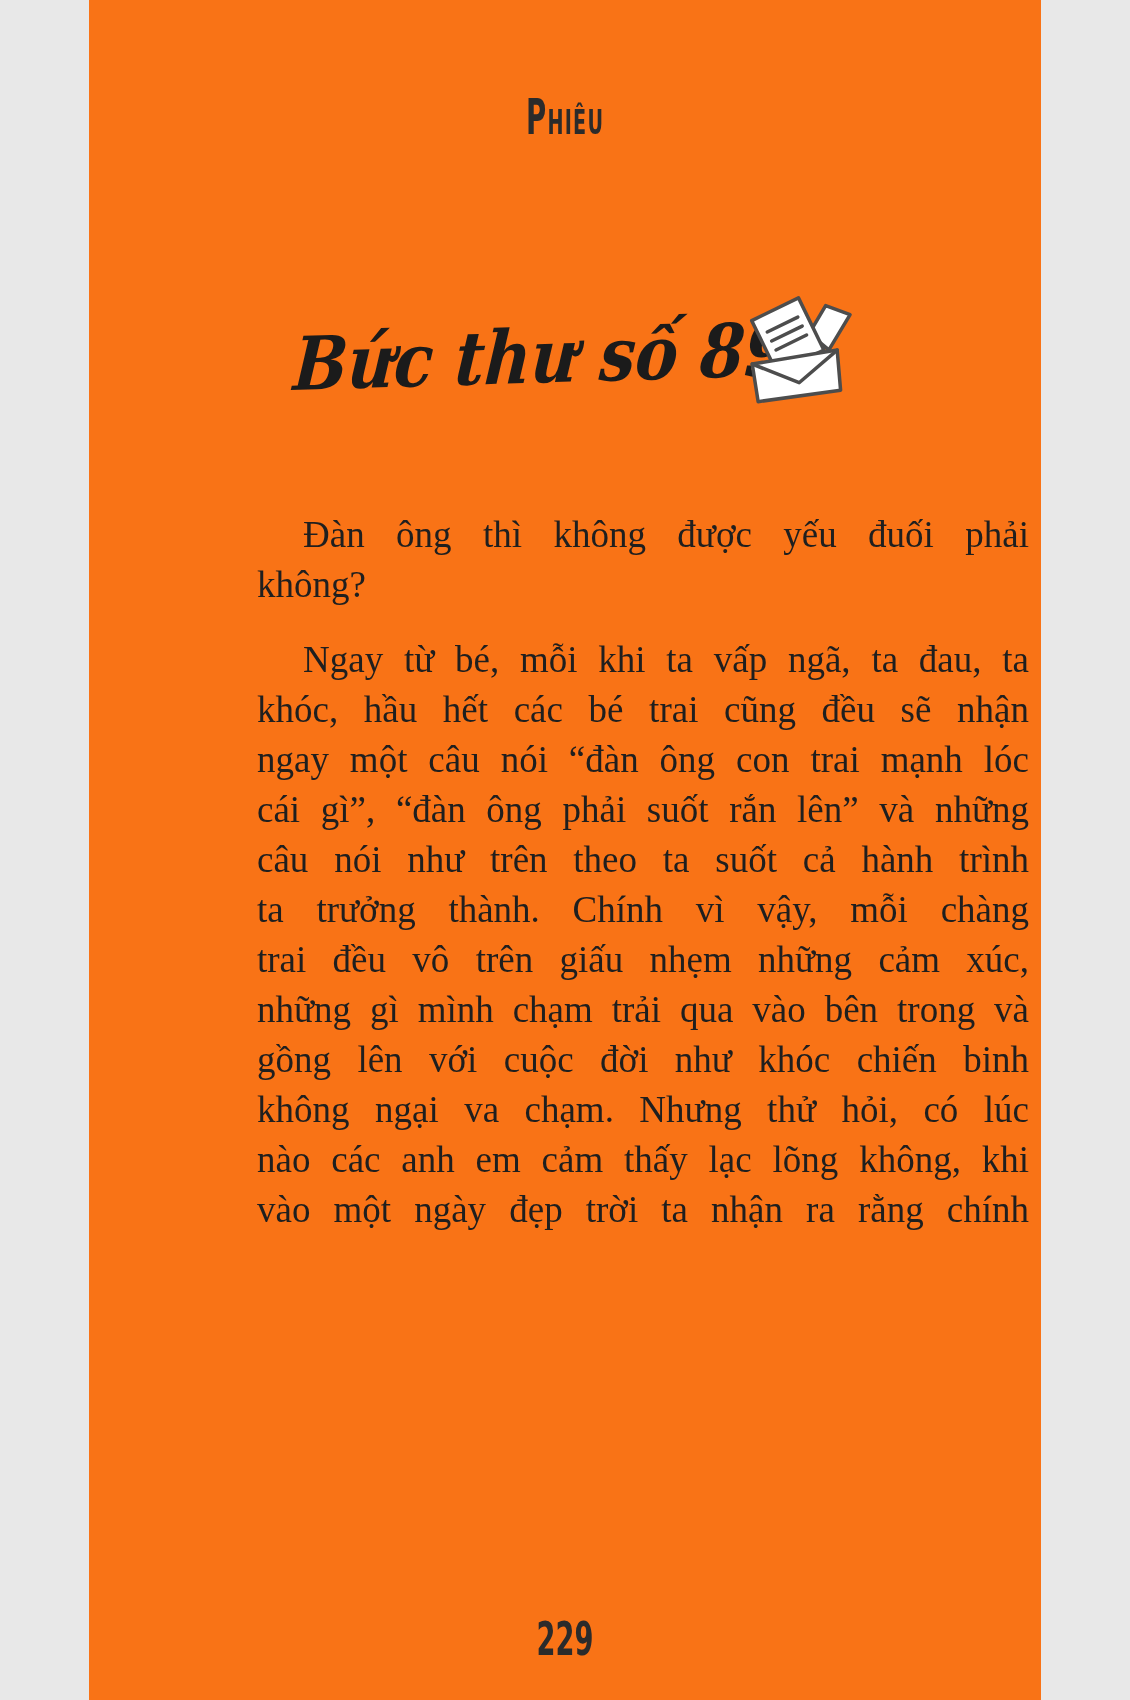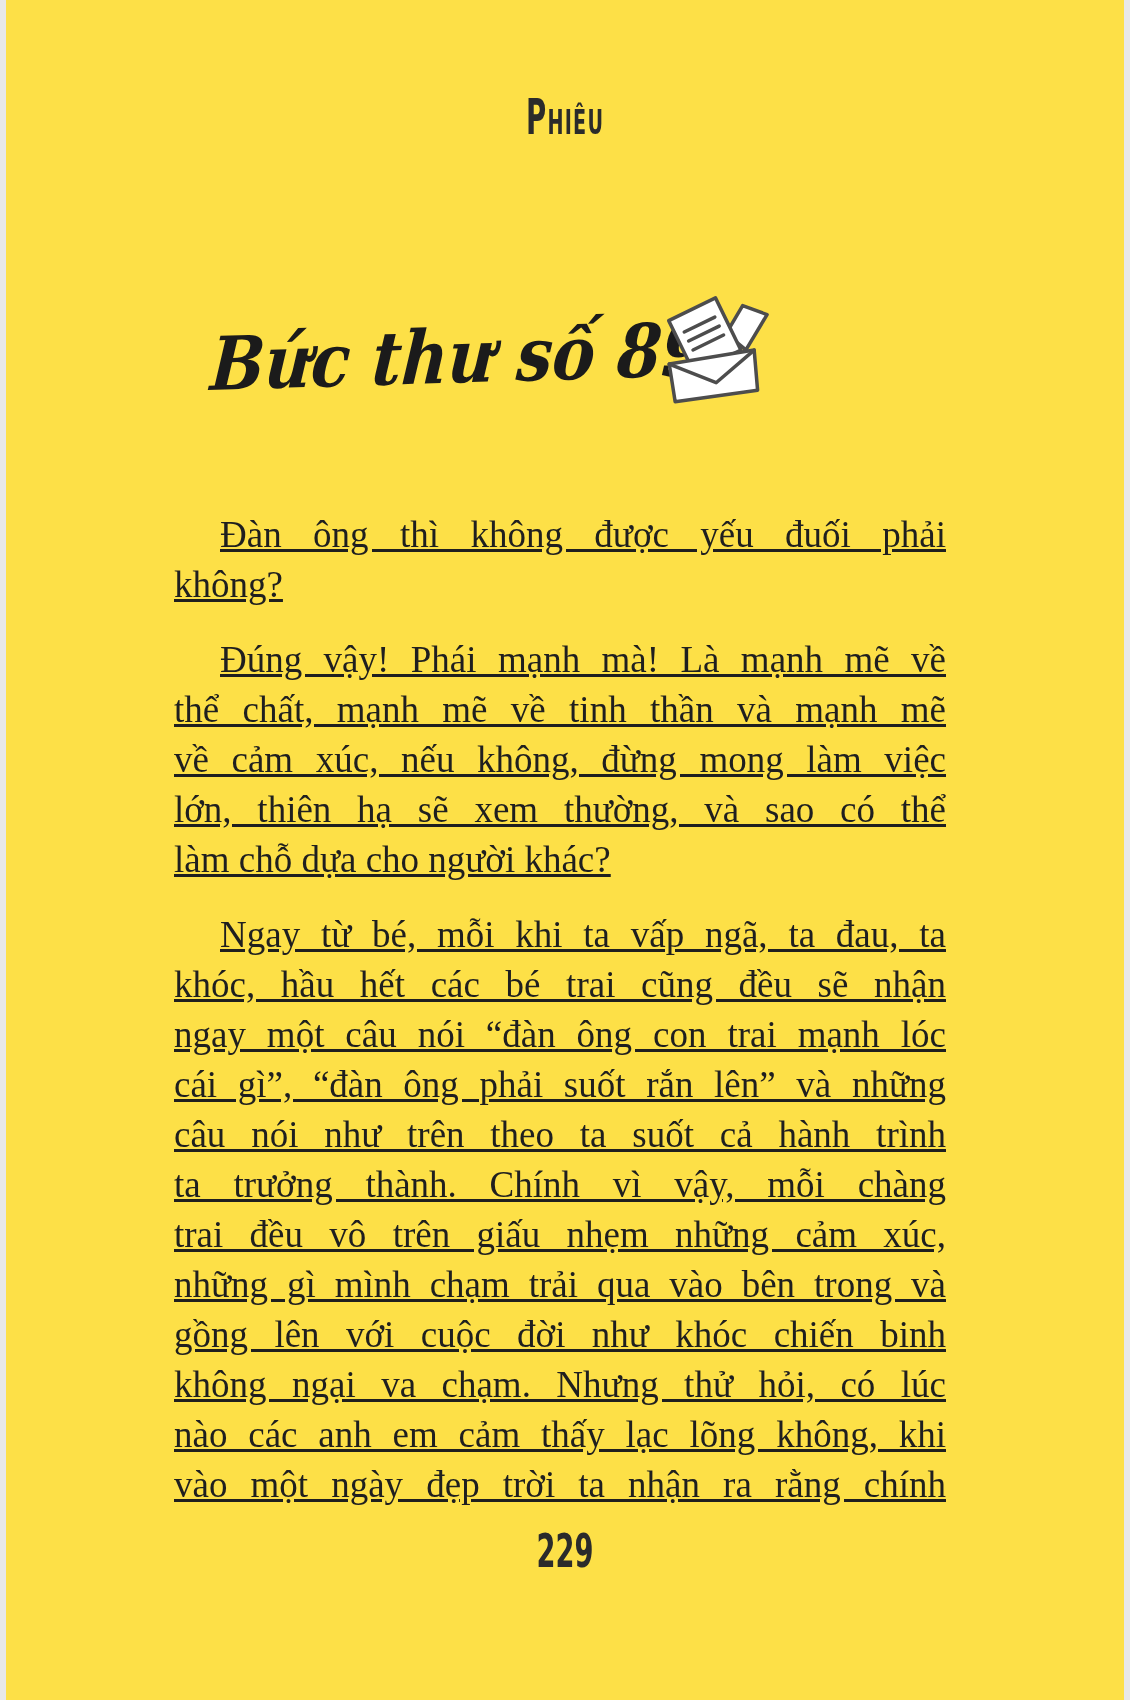--- a/index.html
+++ b/index.html
@@ -1,20 +1,20 @@
 <!DOCTYPE html>
 <html><head>
 <meta charset="utf-8">
 <style>
   html, body { margin: 0; padding: 0; background: #e8e8e8; }
   .page {
     position: relative;
-    width: 1118px;
+    width: 952px;
     height: 1700px;
-    background: #fde047;
+    background: #f97316;
     margin: 0 auto;
     overflow: hidden;
     font-family: "Liberation Serif", "DejaVu Serif", serif;
     color: #1f1f1f;
   }
 
   
   .running-header {
     position: absolute;
     top: 88px; left: 0;
@@ -60,37 +60,36 @@
 
   
   .body-text {
     position: absolute;
     left: 168px;
     top: 510px;
     width: 772px;
     font-size: 37px;
     line-height: 50px;
     overflow: hidden;
-    text-decoration: underline;
   }
   .paragraph { margin: 0 0 25px 0; }
   .paragraph:last-child { margin-bottom: 12px; }
   .line {
     height: 50px;
     text-align: justify;
     text-align-last: justify;
     white-space: nowrap;
   }
   .line.first { text-indent: 46px; }
   .line.end { text-align-last: left; }
 
   
   .page-footer {
     position: absolute;
-    top: 1524px; left: 0;
+    top: 1612px; left: 0;
     width: 100%;
     text-align: center;
   }
   .page-footer .condensed {
     display: inline-block;
     font-family: "DejaVu Sans", "Liberation Sans", sans-serif;
     font-weight: 600;
     font-size: 44px;
     color: #2b2b2b;
     transform: scale(0.62, 1.06);
@@ -127,27 +126,20 @@
       </g>
     </svg>
   </div>
 
   <div class="body-text">
       <div class="paragraph">
         <div class="line first">Đàn ông thì không được yếu đuối phải</div>
         <div class="line end">không?</div>
       </div>
       <div class="paragraph">
-        <div class="line first">Đúng vậy! Phái mạnh mà! Là mạnh mẽ về</div>
-        <div class="line">thể chất, mạnh mẽ về tinh thần và mạnh mẽ</div>
-        <div class="line">về cảm xúc, nếu không, đừng mong làm việc</div>
-        <div class="line">lớn, thiên hạ sẽ xem thường, và sao có thể</div>
-        <div class="line end">làm chỗ dựa cho người khác?</div>
-      </div>
-      <div class="paragraph">
         <div class="line first">Ngay từ bé, mỗi khi ta vấp ngã, ta đau, ta</div>
         <div class="line">khóc, hầu hết các bé trai cũng đều sẽ nhận</div>
         <div class="line">ngay một câu nói “đàn ông con trai mạnh lóc</div>
         <div class="line">cái gì”, “đàn ông phải suốt rắn lên” và những</div>
         <div class="line">câu nói như trên theo ta suốt cả hành trình</div>
         <div class="line">ta trưởng thành. Chính vì vậy, mỗi chàng</div>
         <div class="line">trai đều vô trên giấu nhẹm những cảm xúc,</div>
         <div class="line">những gì mình chạm trải qua vào bên trong và</div>
         <div class="line">gồng lên với cuộc đời như khóc chiến binh</div>
         <div class="line">không ngại va chạm. Nhưng thử hỏi, có lúc</div>

